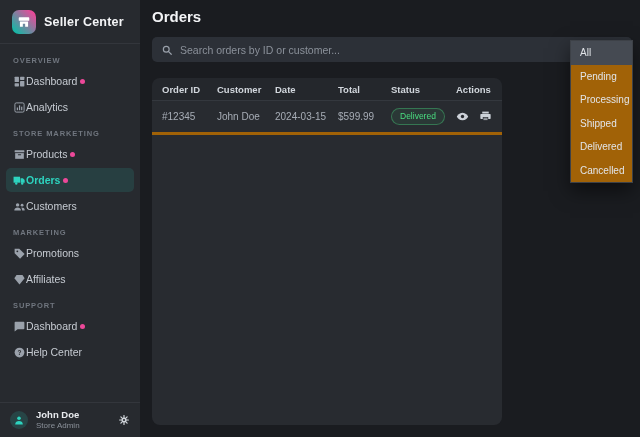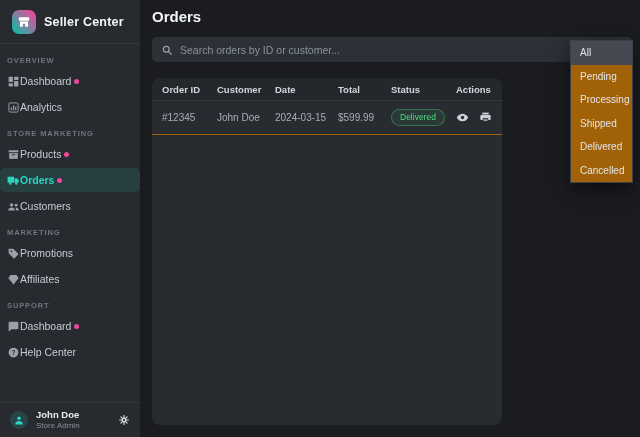--- a/index.html
+++ b/index.html
@@ -19,21 +19,21 @@
   .sidebar-header {
     height:44px; flex:0 0 44px; display:flex; align-items:center; gap:8px;
     padding:0 12px; border-bottom:1px solid #33363c;
   }
   .logo {
     width:24px; height:24px; border-radius:7px; flex:0 0 24px;
     background:linear-gradient(45deg,#14b8a6 10%,#ec4899 90%);
     display:flex; align-items:center; justify-content:center;
   }
   .app-title { font-size:12.5px; font-weight:bold; color:#f3f4f6; letter-spacing:.2px; }
-  .nav { flex:1 1 auto; padding:4px 0 0; overflow:hidden; }
+  .nav { flex:1 1 auto; padding:4px 6px 0; overflow:hidden; }
   .section-label {
     font-size:7.5px; font-weight:bold; color:#70767f; letter-spacing:.9px;
     padding:8px 7px 4px;
   }
   .nav-item {
     display:flex; align-items:center; height:24px; padding:0 7px;
     margin-bottom:2px; border-radius:5px; color:#c6cbd2; font-size:10.5px;
     cursor:pointer; white-space:nowrap;
   }
   .nav-item .nav-icon { display:flex; color:#9aa1ab; }
@@ -69,21 +69,21 @@
   }
   .search-input::placeholder { color:#8b919a; }
 
   .table-card {
     position:absolute; left:12px; top:78px; width:350px; height:347px;
     background:#282b30; border-radius:8px; overflow:hidden;
   }
   .tgrid { display:grid; grid-template-columns:55px 58px 63px 53px 65px 1fr; align-items:center; padding:0 10px; }
   .table-header { height:23px; background:rgba(0,0,0,.08); border-bottom:1px solid #34383e; }
   .th { font-size:9.5px; font-weight:bold; color:#d2d7dd; }
-  .table-row { height:34px; border-bottom:1px solid #a16207; }
+  .table-row { height:34px; border-bottom:3px solid #a16207; }
   .td { font-size:10px; color:#a7adb6; }
   .status-badge {
     display:inline-block; font-size:8.5px; color:#4ade80;
     border:1px solid rgba(74,222,128,.38); background:rgba(74,222,128,.08);
     border-radius:9px; padding:2px 8px; line-height:1.2;
   }
   .actions { display:flex; align-items:center; gap:10px; color:#ccd1d8; }
   .action-btn { display:flex; cursor:pointer; }
 
   

